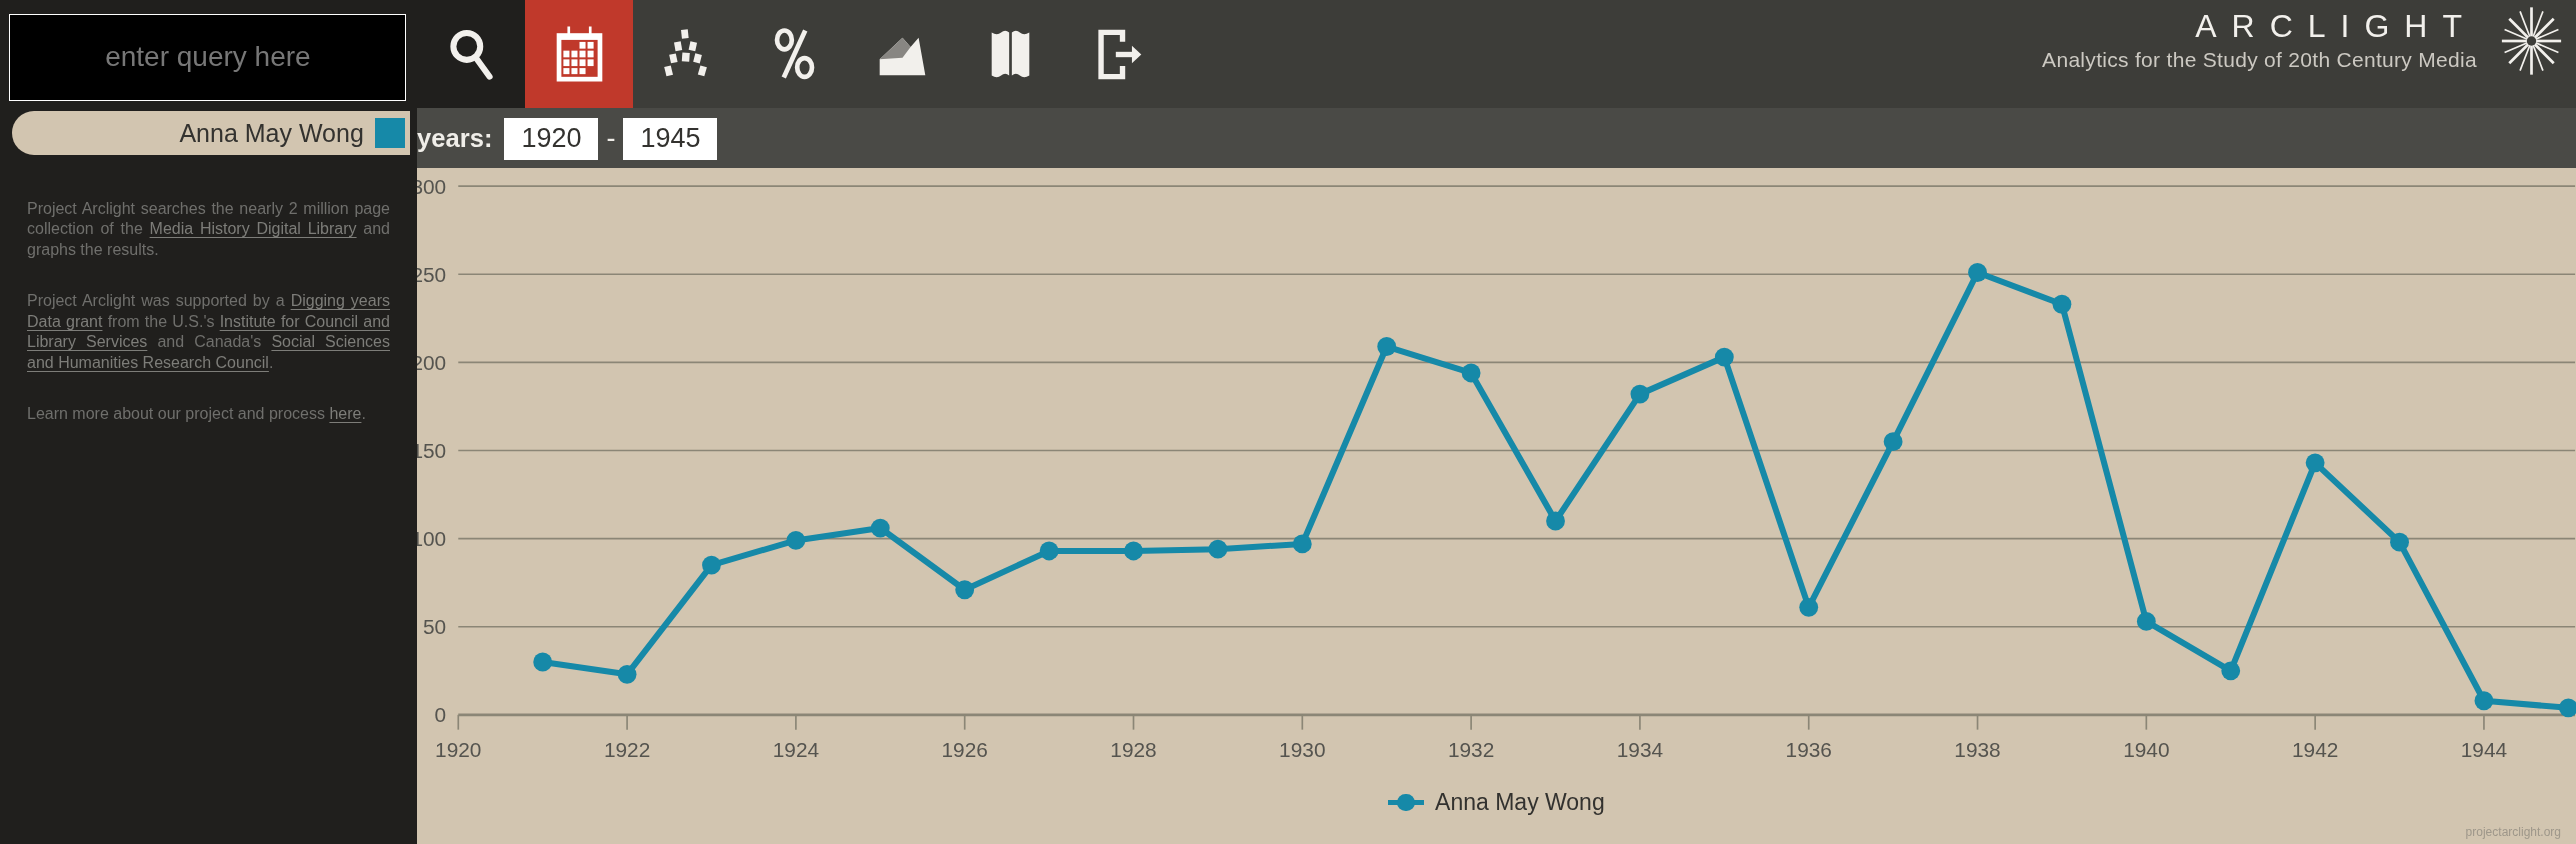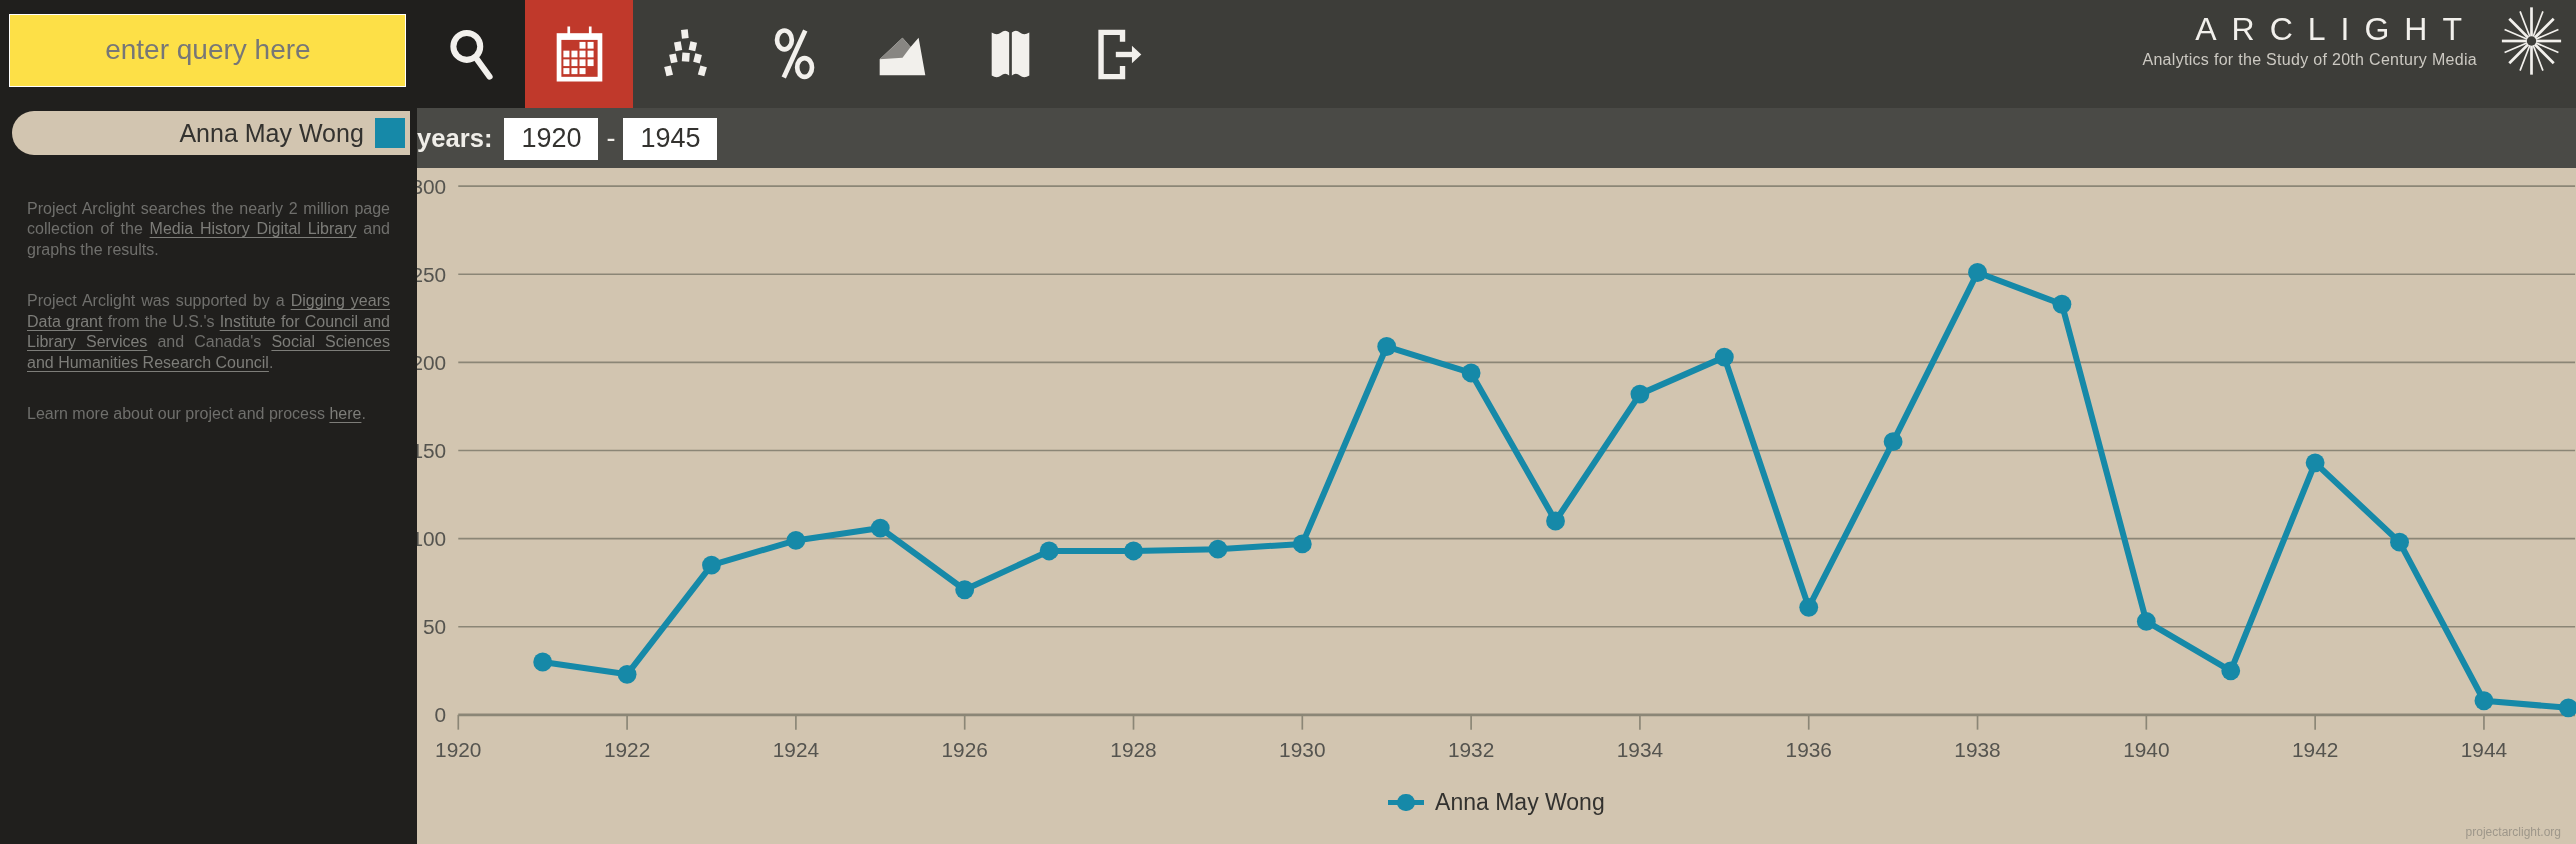--- a/index.html
+++ b/index.html
@@ -16,22 +16,22 @@
   
   #topbar {
     position:absolute; left:0; top:0; width:2576px; height:108px;
     background:#3d3d39;
   }
   #search-cell {
     position:absolute; left:0; top:0; width:417px; height:108px;
     background:#201f1d;
   }
   #search-input {
-    position:absolute; left:9.4px; top:13.5px; width:397px; height:73px;
-    background:#fde047; border:0.7px solid #ffffff;
+    position:absolute; left:9.4px; top:13.5px; width:397px; height:87px;
+    background:#000000; border:0.7px solid #ffffff;
     font-family:"Liberation Sans", sans-serif;
     font-size:28px; color:#666; text-align:center;
     padding:0 6.7px;
   }
   #search-input::placeholder { color:#777; opacity:1; }
 
   .navicon {
     position:absolute; top:0; width:108px; height:108px;
     display:flex; align-items:center; justify-content:center;
     cursor:pointer;
@@ -52,21 +52,21 @@
     display:flex; align-items:center; justify-content:flex-end;
   }
   #logo-text { text-align:right; margin-right:22px; }
   #logo-word {
     font-family:"Liberation Sans", sans-serif;
     font-size:32px; letter-spacing:15px; color:#f2f0ec;
     line-height:1.05; font-weight:400; padding-left:15px;
   }
   #logo-tag {
     font-family:"Liberation Sans", sans-serif;
-    font-size:16px; color:#ccc9c2; letter-spacing:0.3px;
+    font-size:21px; color:#ccc9c2; letter-spacing:0.3px;
     margin-top:4px; white-space:nowrap;
   }
   #logo-burst { width:65px; height:70px; }
 
   
   #sidebar {
     position:absolute; left:0; top:108px; width:417px; height:737px;
     background:#201f1d;
   }
   #query-pill {

